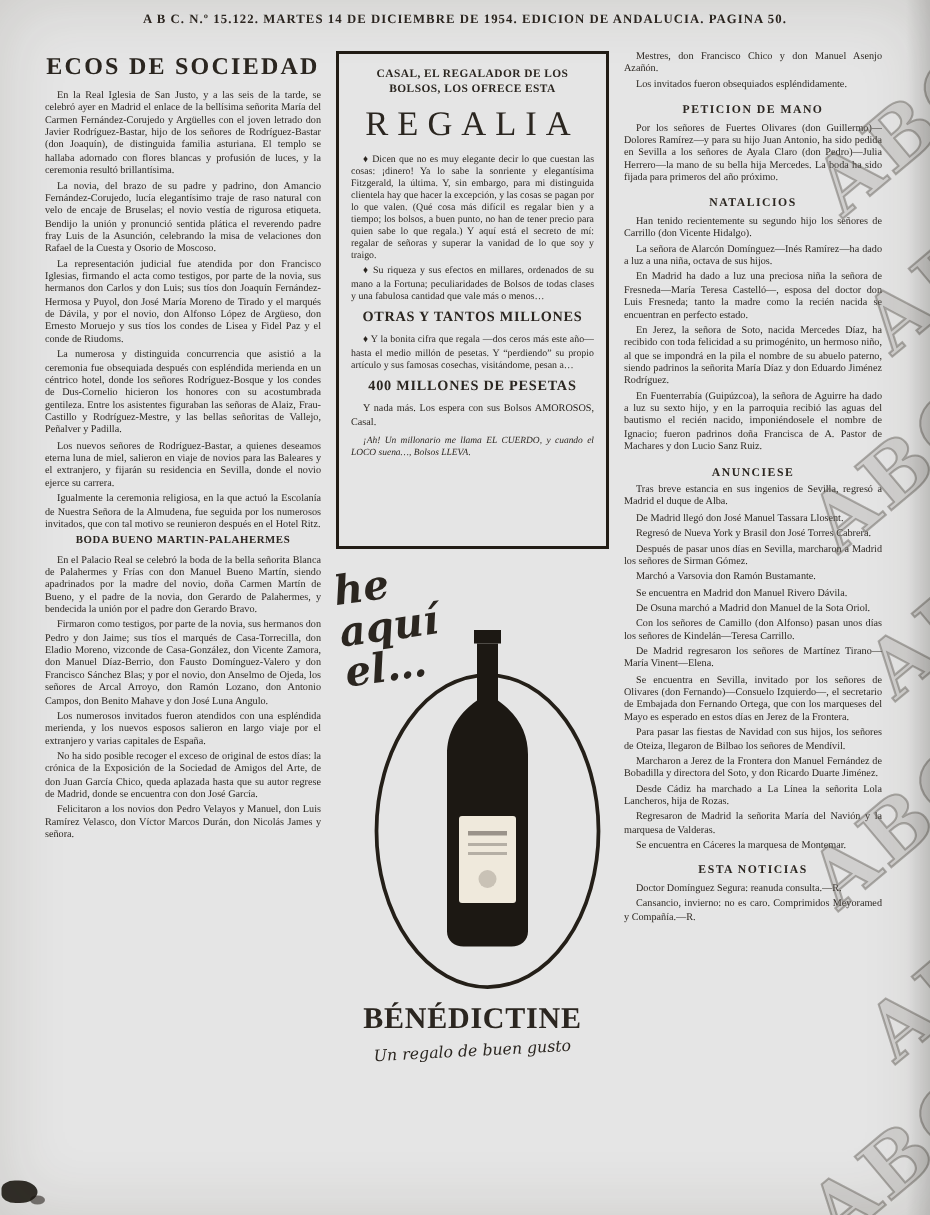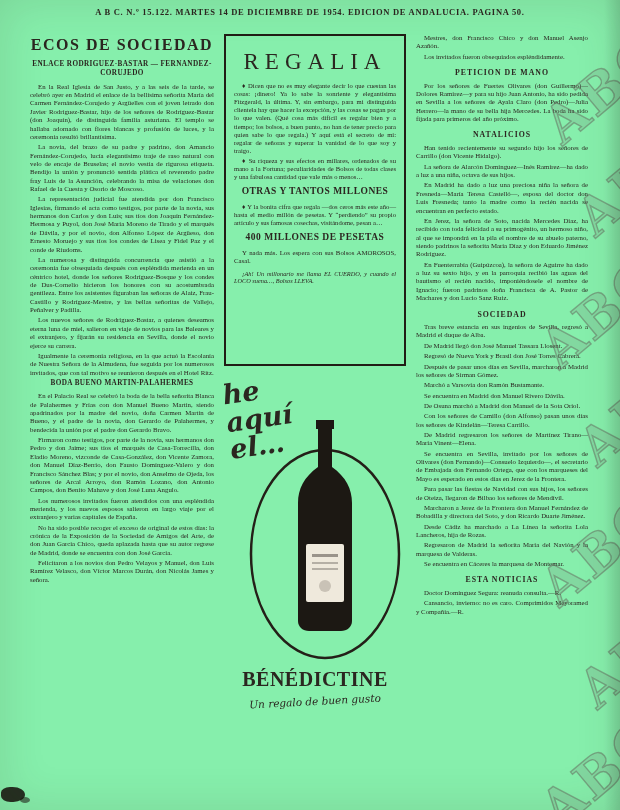--- a/index.html
+++ b/index.html
@@ -1,18 +1,18 @@
 <!DOCTYPE html>
 <html><head>
 <meta charset="utf-8">
 <style>
   html,body{margin:0;padding:0;background:#777;}
   .sheet{
     position:relative;width:620px;height:810px;margin:0 auto;
-    background:#86efac;overflow:hidden;color:#2b2620;
+    background:#e5e5e5;overflow:hidden;color:#2b2620;
     font-family:"Liberation Serif", serif;
   }
   .sheet::before{content:'';position:absolute;right:0;top:0;bottom:0;width:16px;
     background:linear-gradient(to left, rgba(0,0,0,.12), rgba(0,0,0,0));z-index:6;pointer-events:none;}
   .vignette{position:absolute;inset:0;box-shadow:inset 0 0 46px rgba(60,50,30,.14);z-index:6;pointer-events:none;}
   .masthead{position:absolute;top:7px;left:0;right:0;text-align:center;
     font-size:8.5px;font-weight:bold;letter-spacing:.7px;white-space:nowrap;}
   .col{position:absolute;top:34px;overflow:hidden;}
   .col-left{left:30px;width:184px;height:766px;}
   .col-mid{left:224px;width:182px;height:766px;}
@@ -54,38 +54,38 @@
 </head>
 <body>
 
 <div class="sheet">
 
   <div class="masthead">A B C. N.º 15.122. MARTES 14 DE DICIEMBRE DE 1954. EDICION DE ANDALUCIA. PAGINA 50.</div>
 
   <div class="col col-left">
     <div class="ecos-title">ECOS DE SOCIEDAD</div>
     <div>
-        <p class="blk k-h2">ENLACE RODRIGUEZ-BASTAR — FERNANDEZ-CORUJEDO</p>
         <p class="blk k-p">En la Real Iglesia de San Justo, y a las seis de la tarde, se celebró ayer en Madrid el enlace de la bellísima señorita María del Carmen Fernández-Corujedo y Argüelles con el joven letrado don Javier Rodríguez-Bastar, hijo de los señores de Rodríguez-Bastar (don Joaquín), de distinguida familia asturiana. El templo se hallaba adornado con flores blancas y profusión de luces, y la ceremonia resultó brillantísima.</p>
         <p class="blk k-p">La novia, del brazo de su padre y padrino, don Amancio Fernández-Corujedo, lucía elegantísimo traje de raso natural con velo de encaje de Bruselas; el novio vestía de rigurosa etiqueta. Bendijo la unión y pronunció sentida plática el reverendo padre fray Luis de la Asunción, celebrando la misa de velaciones don Rafael de la Cuesta y Osorio de Moscoso.</p>
         <p class="blk k-p">La representación judicial fue atendida por don Francisco Iglesias, firmando el acta como testigos, por parte de la novia, sus hermanos don Carlos y don Luis; sus tíos don Joaquín Fernández-Hermosa y Puyol, don José María Moreno de Tirado y el marqués de Dávila, y por el novio, don Alfonso López de Argüeso, don Ernesto Moruejo y sus tíos los condes de Lisea y Fidel Paz y el conde de Riudoms.</p>
         <p class="blk k-p">La numerosa y distinguida concurrencia que asistió a la ceremonia fue obsequiada después con espléndida merienda en un céntrico hotel, donde los señores Rodríguez-Bosque y los condes de Dus-Cornelio hicieron los honores con su acostumbrada gentileza. Entre los asistentes figuraban las señoras de Alaiz, Frau-Castillo y Rodríguez-Mestre, y las bellas señoritas de Vallejo, Peñalver y Padilla.</p>
         <p class="blk k-p">Los nuevos señores de Rodríguez-Bastar, a quienes deseamos eterna luna de miel, salieron en viaje de novios para las Baleares y el extranjero, y fijarán su residencia en Sevilla, donde el novio ejerce su carrera.</p>
         <p class="blk k-p">Igualmente la ceremonia religiosa, en la que actuó la Escolanía de Nuestra Señora de la Almudena, fue seguida por los numerosos invitados, que con tal motivo se reunieron después en el Hotel Ritz.</p>
         <p class="blk k-h2">BODA BUENO MARTIN-PALAHERMES</p>
         <p class="blk k-p">En el Palacio Real se celebró la boda de la bella señorita Blanca de Palahermes y Frías con don Manuel Bueno Martín, siendo apadrinados por la madre del novio, doña Carmen Martín de Bueno, y el padre de la novia, don Gerardo de Palahermes, y bendecida la unión por el padre don Gerardo Bravo.</p>
         <p class="blk k-p">Firmaron como testigos, por parte de la novia, sus hermanos don Pedro y don Jaime; sus tíos el marqués de Casa-Torrecilla, don Eladio Moreno, vizconde de Casa-González, don Vicente Zamora, don Manuel Díaz-Berrio, don Fausto Domínguez-Valero y don Francisco Sánchez Blas; y por el novio, don Anselmo de Ojeda, los señores de Arcal Arroyo, don Ramón Lozano, don Antonio Campos, don Benito Mahave y don José Luna Angulo.</p>
         <p class="blk k-p">Los numerosos invitados fueron atendidos con una espléndida merienda, y los nuevos esposos salieron en largo viaje por el extranjero y varias capitales de España.</p>
         <p class="blk k-p">No ha sido posible recoger el exceso de original de estos días: la crónica de la Exposición de la Sociedad de Amigos del Arte, de don Juan García Chico, queda aplazada hasta que su autor regrese de Madrid, donde se encuentra con don José García.</p>
         <p class="blk k-p">Felicitaron a los novios don Pedro Velayos y Manuel, don Luis Ramírez Velasco, don Víctor Marcos Durán, don Nicolás James y señora.</p>
       </div>
   </div>
 
   <div class="col col-mid">
     <div class="casal">
+      <div class="casal-header">CASAL, EL REGALADOR DE LOS BOLSOS, LOS OFRECE ESTA</div>
       <div class="casal-title">REGALIA</div>
       <div>
           <p class="blk k-p">♦ Dicen que no es muy elegante decir lo que cuestan las cosas: ¡dinero! Ya lo sabe la sonriente y elegantísima Fitzgerald, la última. Y, sin embargo, para mi distinguida clientela hay que hacer la excepción, y las cosas se pagan por lo que valen. (Qué cosa más difícil es regalar bien y a tiempo; los bolsos, a buen punto, no han de tener precio para quien sabe lo que regala.) Y aquí está el secreto de mí: regalar de señoras y superar la vanidad de lo que soy y traigo.</p>
           <p class="blk k-p">♦ Su riqueza y sus efectos en millares, ordenados de su mano a la Fortuna; peculiaridades de Bolsos de todas clases y una fabulosa cantidad que vale más o menos…</p>
           <p class="blk k-strong">OTRAS Y TANTOS MILLONES</p>
           <p class="blk k-p">♦ Y la bonita cifra que regala —dos ceros más este año— hasta el medio millón de pesetas. Y “perdiendo” su propio artículo y sus famosas cosechas, visitándome, pesan a…</p>
           <p class="blk k-strong">400 MILLONES DE PESETAS</p>
           <p class="blk k-close">Y nada más. Los espera con sus Bolsos AMOROSOS, Casal.</p>
           <p class="blk k-note">¡Ah! Un millonario me llama EL CUERDO, y cuando el LOCO suena…, Bolsos LLEVA.</p>
         </div>
@@ -114,21 +114,21 @@
         <p class="blk k-p">Mestres, don Francisco Chico y don Manuel Asenjo Azañón.</p>
         <p class="blk k-p">Los invitados fueron obsequiados espléndidamente.</p>
         <p class="blk k-h">PETICION DE MANO</p>
         <p class="blk k-p">Por los señores de Fuertes Olivares (don Guillermo)—Dolores Ramírez—y para su hijo Juan Antonio, ha sido pedida en Sevilla a los señores de Ayala Claro (don Pedro)—Julia Herrero—la mano de su bella hija Mercedes. La boda ha sido fijada para primeros del año próximo.</p>
         <p class="blk k-h">NATALICIOS</p>
         <p class="blk k-p">Han tenido recientemente su segundo hijo los señores de Carrillo (don Vicente Hidalgo).</p>
         <p class="blk k-p">La señora de Alarcón Domínguez—Inés Ramírez—ha dado a luz a una niña, octava de sus hijos.</p>
         <p class="blk k-p">En Madrid ha dado a luz una preciosa niña la señora de Fresneda—María Teresa Castelló—, esposa del doctor don Luis Fresneda; tanto la madre como la recién nacida se encuentran en perfecto estado.</p>
         <p class="blk k-p">En Jerez, la señora de Soto, nacida Mercedes Díaz, ha recibido con toda felicidad a su primogénito, un hermoso niño, al que se impondrá en la pila el nombre de su abuelo paterno, siendo padrinos la señorita María Díaz y don Eduardo Jiménez Rodríguez.</p>
         <p class="blk k-p">En Fuenterrabía (Guipúzcoa), la señora de Aguirre ha dado a luz su sexto hijo, y en la parroquia recibió las aguas del bautismo el recién nacido, imponiéndosele el nombre de Ignacio; fueron padrinos doña Francisca de A. Pastor de Machares y don Lucio Sanz Ruiz.</p>
-        <p class="blk k-h">SOCIEDAD</p>
+        <p class="blk k-h">ANUNCIESE</p>
         <p class="blk k-p">Tras breve estancia en sus ingenios de Sevilla, regresó a Madrid el duque de Alba.</p>
         <p class="blk k-p">De Madrid llegó don José Manuel Tassara Llosent.</p>
         <p class="blk k-p">Regresó de Nueva York y Brasil don José Torres Cabrera.</p>
         <p class="blk k-p">Después de pasar unos días en Sevilla, marcharon a Madrid los señores de Sirman Gómez.</p>
         <p class="blk k-p">Marchó a Varsovia don Ramón Bustamante.</p>
         <p class="blk k-p">Se encuentra en Madrid don Manuel Rivero Dávila.</p>
         <p class="blk k-p">De Osuna marchó a Madrid don Manuel de la Sota Oriol.</p>
         <p class="blk k-p">Con los señores de Camillo (don Alfonso) pasan unos días los señores de Kindelán—Teresa Carrillo.</p>
         <p class="blk k-p">De Madrid regresaron los señores de Martínez Tirano—María Vinent—Elena.</p>
         <p class="blk k-p">Se encuentra en Sevilla, invitado por los señores de Olivares (don Fernando)—Consuelo Izquierdo—, el secretario de Embajada don Fernando Ortega, que con los marqueses del Mayo es esperado en estos días en Jerez de la Frontera.</p>

